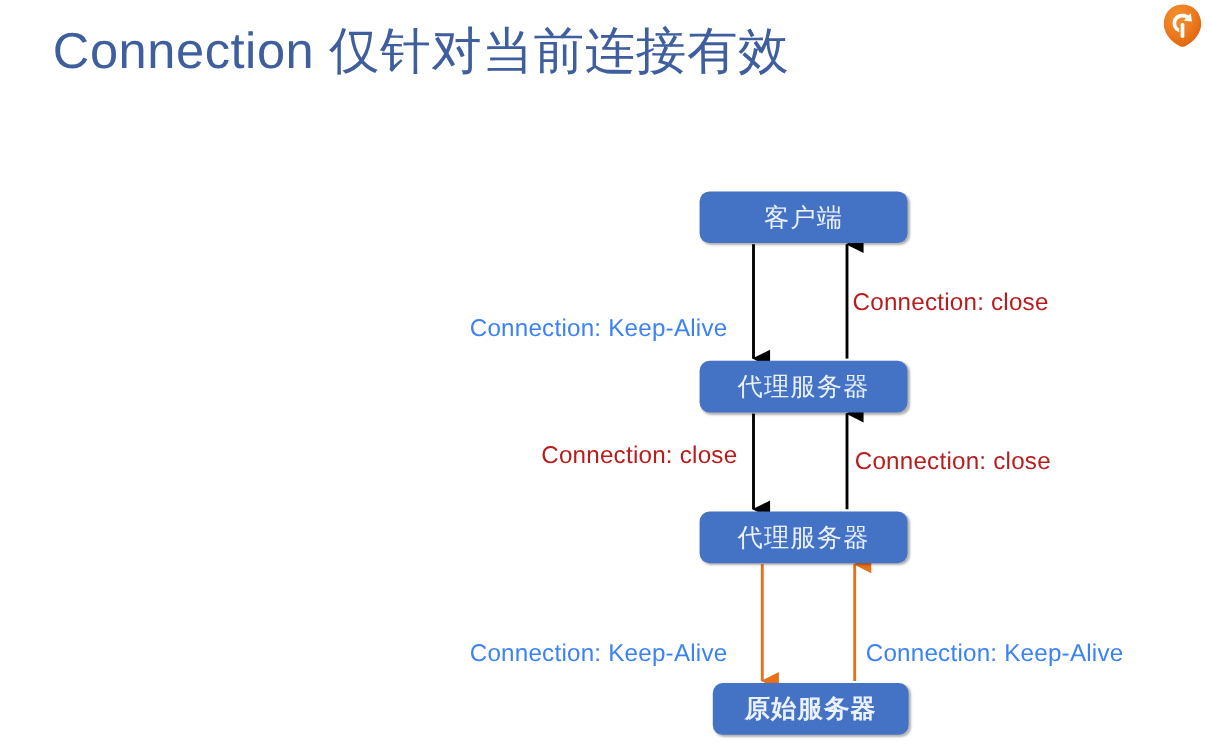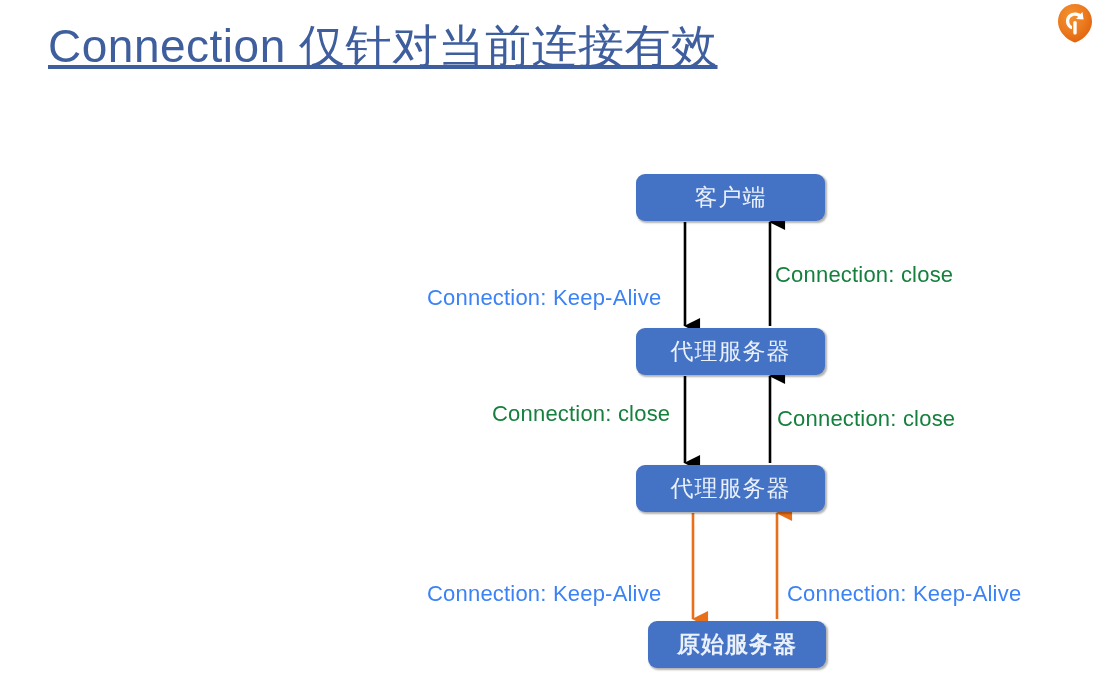--- a/index.html
+++ b/index.html
@@ -22,21 +22,20 @@
   #slide-title {
     position: absolute;
     left: 48px;
     top: 20px;
     font-size: 46px;
     line-height: 1.15;
     color: #3E5E9E;
     font-weight: 400;
     letter-spacing: 0.5px;
     white-space: nowrap;
-    text-decoration: underline;
   }
 
   
   #logo {
     position: absolute;
     right: 6px;
     top: 2px;
     width: 40px;
     height: 42px;
   }
@@ -79,21 +78,21 @@
   #node-proxy-2     { left: 636px; top: 465px; width: 189px; height: 47px; }
   #node-origin      { left: 648px; top: 621px; width: 178px; height: 47px; font-weight: bold; }
 
   .edge-label {
     position: absolute;
     font-size: 22px;
     white-space: nowrap;
     letter-spacing: 0.2px;
   }
   .edge-label.keepalive { color: #3b82f6; margin-top: 27px; }
-  .edge-label.close     { color: #15803d; }
+  .edge-label.close     { color: #b91c1c; }
 
   #lbl-ka-1     { left: 427px; top: 258px; }
   #lbl-close-1  { left: 775px; top: 262px; }
   #lbl-close-2  { left: 492px; top: 401px; }
   #lbl-close-3  { left: 777px; top: 406px; }
   #lbl-ka-2     { left: 427px; top: 554px; }
   #lbl-ka-3     { left: 787px; top: 554px; }
 
   svg.arrows {
     position: absolute;

